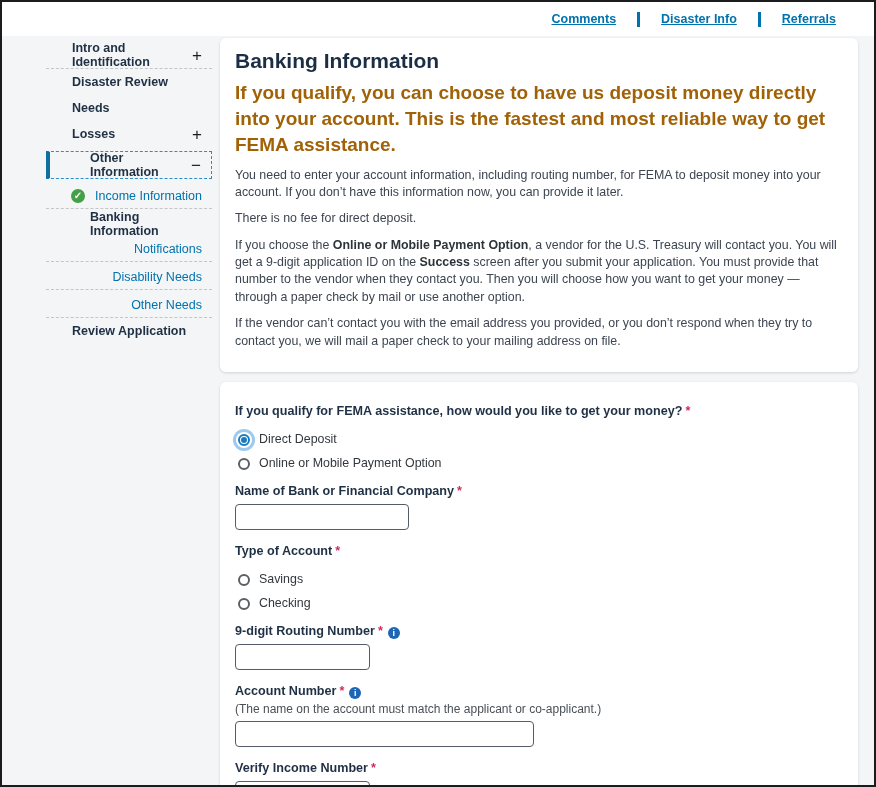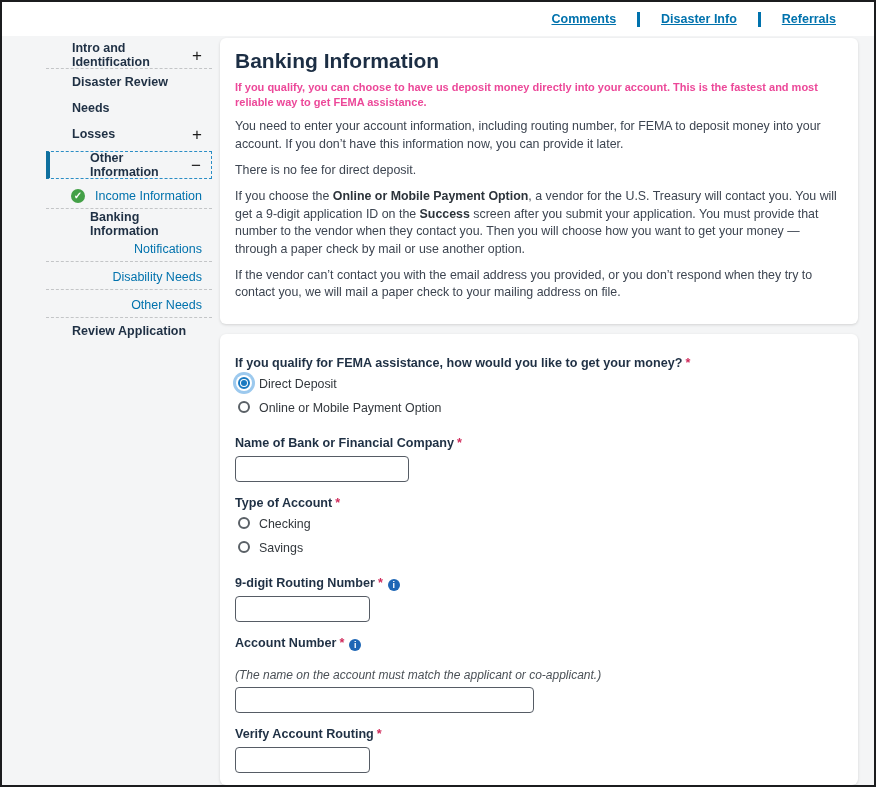--- a/index.html
+++ b/index.html
@@ -65,54 +65,54 @@
   
   .main { flex:1; display:flex; flex-direction:column; margin-left:8px; }
   .card {
     background:#ffffff; border-radius:6px;
     box-shadow:0 1px 3px rgba(0,0,0,.14);
   }
 
   
   .intro-card { padding:11px 16px 12px 15px; margin-bottom:10px; }
   .page-title { color:#1c2e44; font-size:21px; font-weight:bold; margin-bottom:7px; }
-  .lead { color:#ec4899; font-size:11px; font-weight:bold; line-height:1.38; margin-bottom:8px; }
+  .lead { color:#a16207; font-size:19px; font-weight:bold; line-height:1.38; margin-bottom:8px; }
   .para { color:#3d4551; font-size:12.4px; line-height:1.4; margin-bottom:9px; }
   .para:last-child { margin-bottom:10px; }
   .para b { color:#2c333a; }
 
   
   .form-card { padding:22px 16px 12px 15px; }
   .f-label { color:#1f3044; font-size:12.6px; font-weight:bold; line-height:15px; }
   .req { color:#d02c5c; font-weight:bold; margin-left:3px; }
   .info-icon {
     display:inline-block; width:12px; height:12px; border-radius:50%;
     background:#1d66b5; color:#fff; font-size:9px; font-weight:bold;
     text-align:center; line-height:12px; margin-left:5px; vertical-align:-1px;
     font-style:normal; cursor:pointer;
   }
   .info-icon::after { content:"i"; }
   .group { margin-top:14px; }
   .radios { margin-top:6px; }
-  .radio-row { display:flex; align-items:flex-start; height:21px; margin-bottom:3px; cursor:pointer; }
+  .radio-row { display:flex; align-items:flex-end; height:21px; margin-bottom:3px; cursor:pointer; }
   .radio {
     width:12px; height:12px; border-radius:50%;
     border:2px solid #5a6066; background:#fff; flex:0 0 12px;
     margin:0 9px 0 3px; position:relative;
   }
   .radio.selected {
     border-color:#1a79c0;
     box-shadow:0 0 0 2px #ffffff, 0 0 0 5px #9cc9ee;
   }
   .radio.selected::after {
     content:""; position:absolute; left:1px; top:1px;
     width:6px; height:6px; border-radius:50%; background:#1a79c0;
   }
   .radio-lbl { color:#33383d; font-size:12.4px; }
-  .note { color:#4a5056; font-size:12px; font-style:italic; margin-top:17px; }
+  .note { color:#4a5056; font-size:12px; margin-top:3px; }
   .tbox {
     display:block; margin-top:5px; height:26px;
     border:1px solid #565c65; border-radius:4px; background:#fff;
     font-family:"Liberation Sans", sans-serif; font-size:13px; color:#1b1b1b;
     padding:0 7px;
   }
   .tbox.w-bank   { width:174px; }
   .tbox.w-small  { width:135px; }
   .tbox.w-wide   { width:299px; }
 
@@ -216,42 +216,42 @@
         <div class="group">
           <div class="f-label"><span>Name of Bank or Financial Company</span><span class="req">*</span></div>
           <input class="tbox w-bank" type="text" value="" style="">
         </div>
 
         <div class="group">
           <div class="f-label"><span>Type of Account</span><span class="req">*</span></div>
           <div class="radios">
             <div class="radio-row">
               <span class="radio"></span>
-              <span class="radio-lbl">Checking</span>
+              <span class="radio-lbl">Savings</span>
             </div>
             <div class="radio-row">
               <span class="radio"></span>
-              <span class="radio-lbl">Savings</span>
+              <span class="radio-lbl">Checking</span>
             </div>
           </div>
         </div>
 
         <div class="group">
           <div class="f-label"><span>9-digit Routing Number</span><span class="req">*</span><span class="info-icon"></span></div>
           <input class="tbox w-small" type="text" value="" style="">
         </div>
 
         <div class="group">
           <div class="f-label"><span>Account Number</span><span class="req">*</span><span class="info-icon"></span></div>
           <div class="note">(The name on the account must match the applicant or co-applicant.)</div>
           <input class="tbox w-wide" type="text" value="" style="">
         </div>
 
         <div class="group">
-          <div class="f-label"><span>Verify Account Routing</span><span class="req">*</span></div>
+          <div class="f-label"><span>Verify Income Number</span><span class="req">*</span></div>
           <input class="tbox w-small" type="text" value="" style="">
         </div>
 
       </section>
 
       <section class="card actions-card">
         
         
       </section>
 

